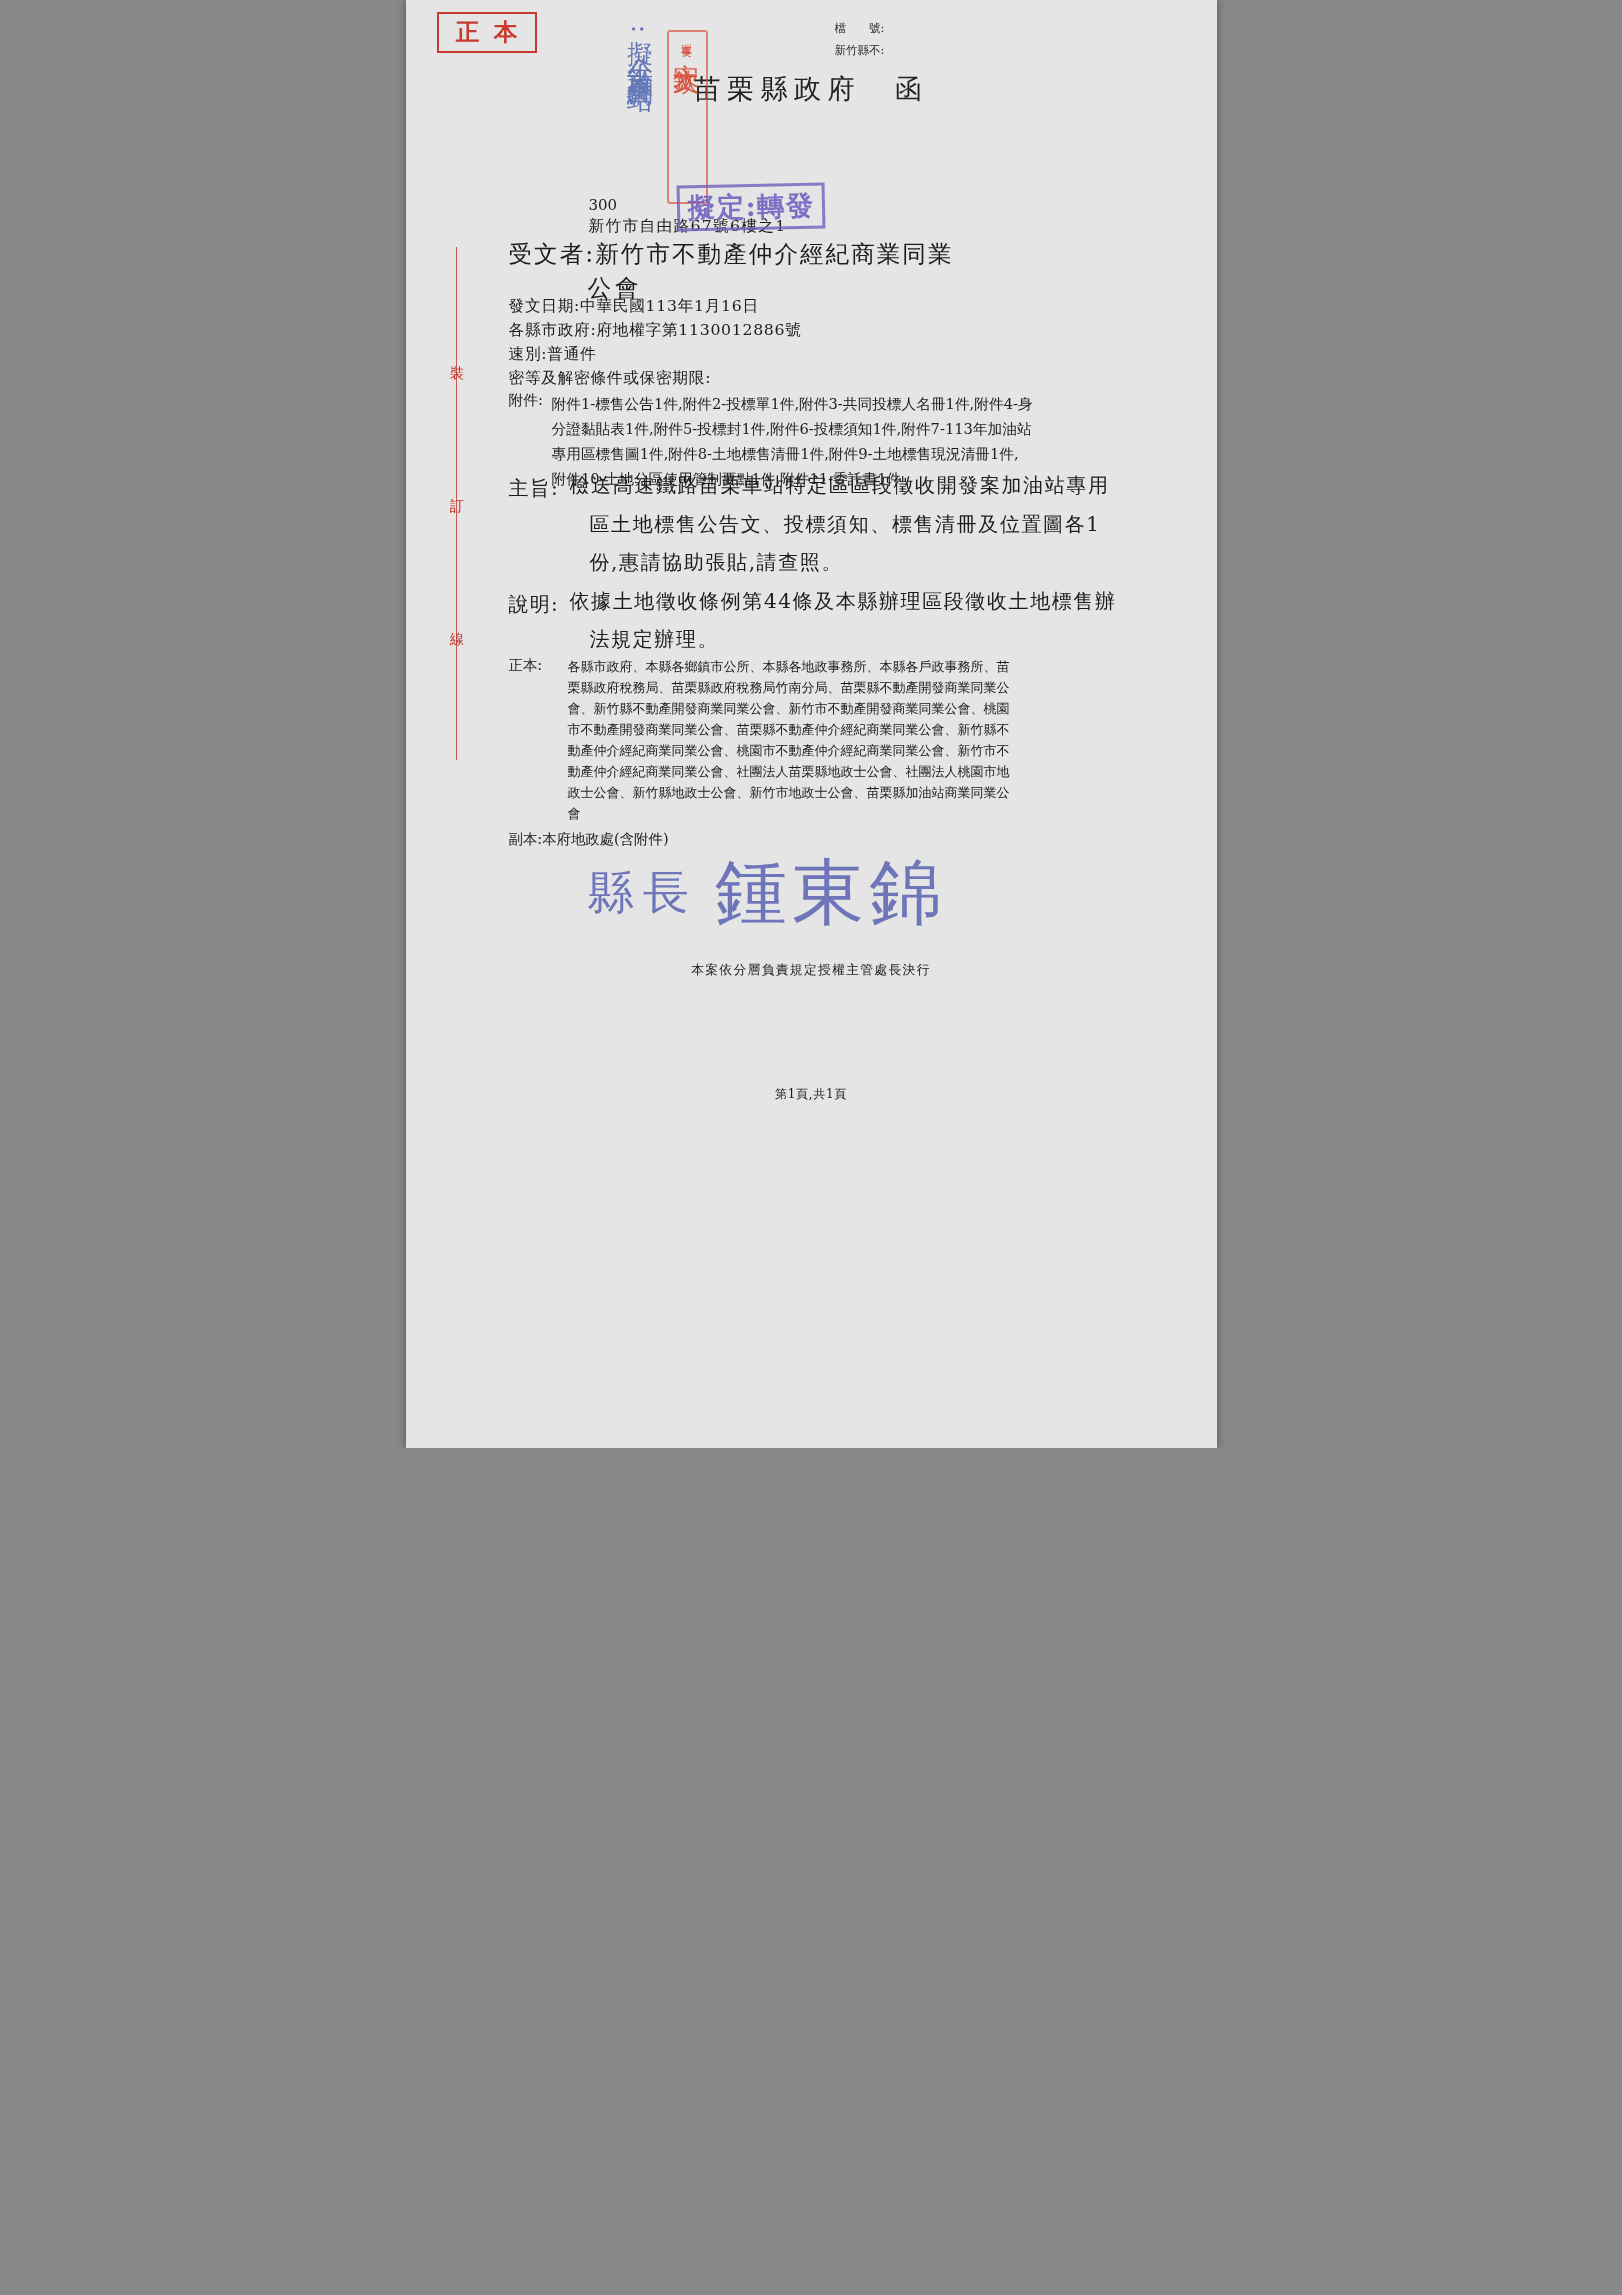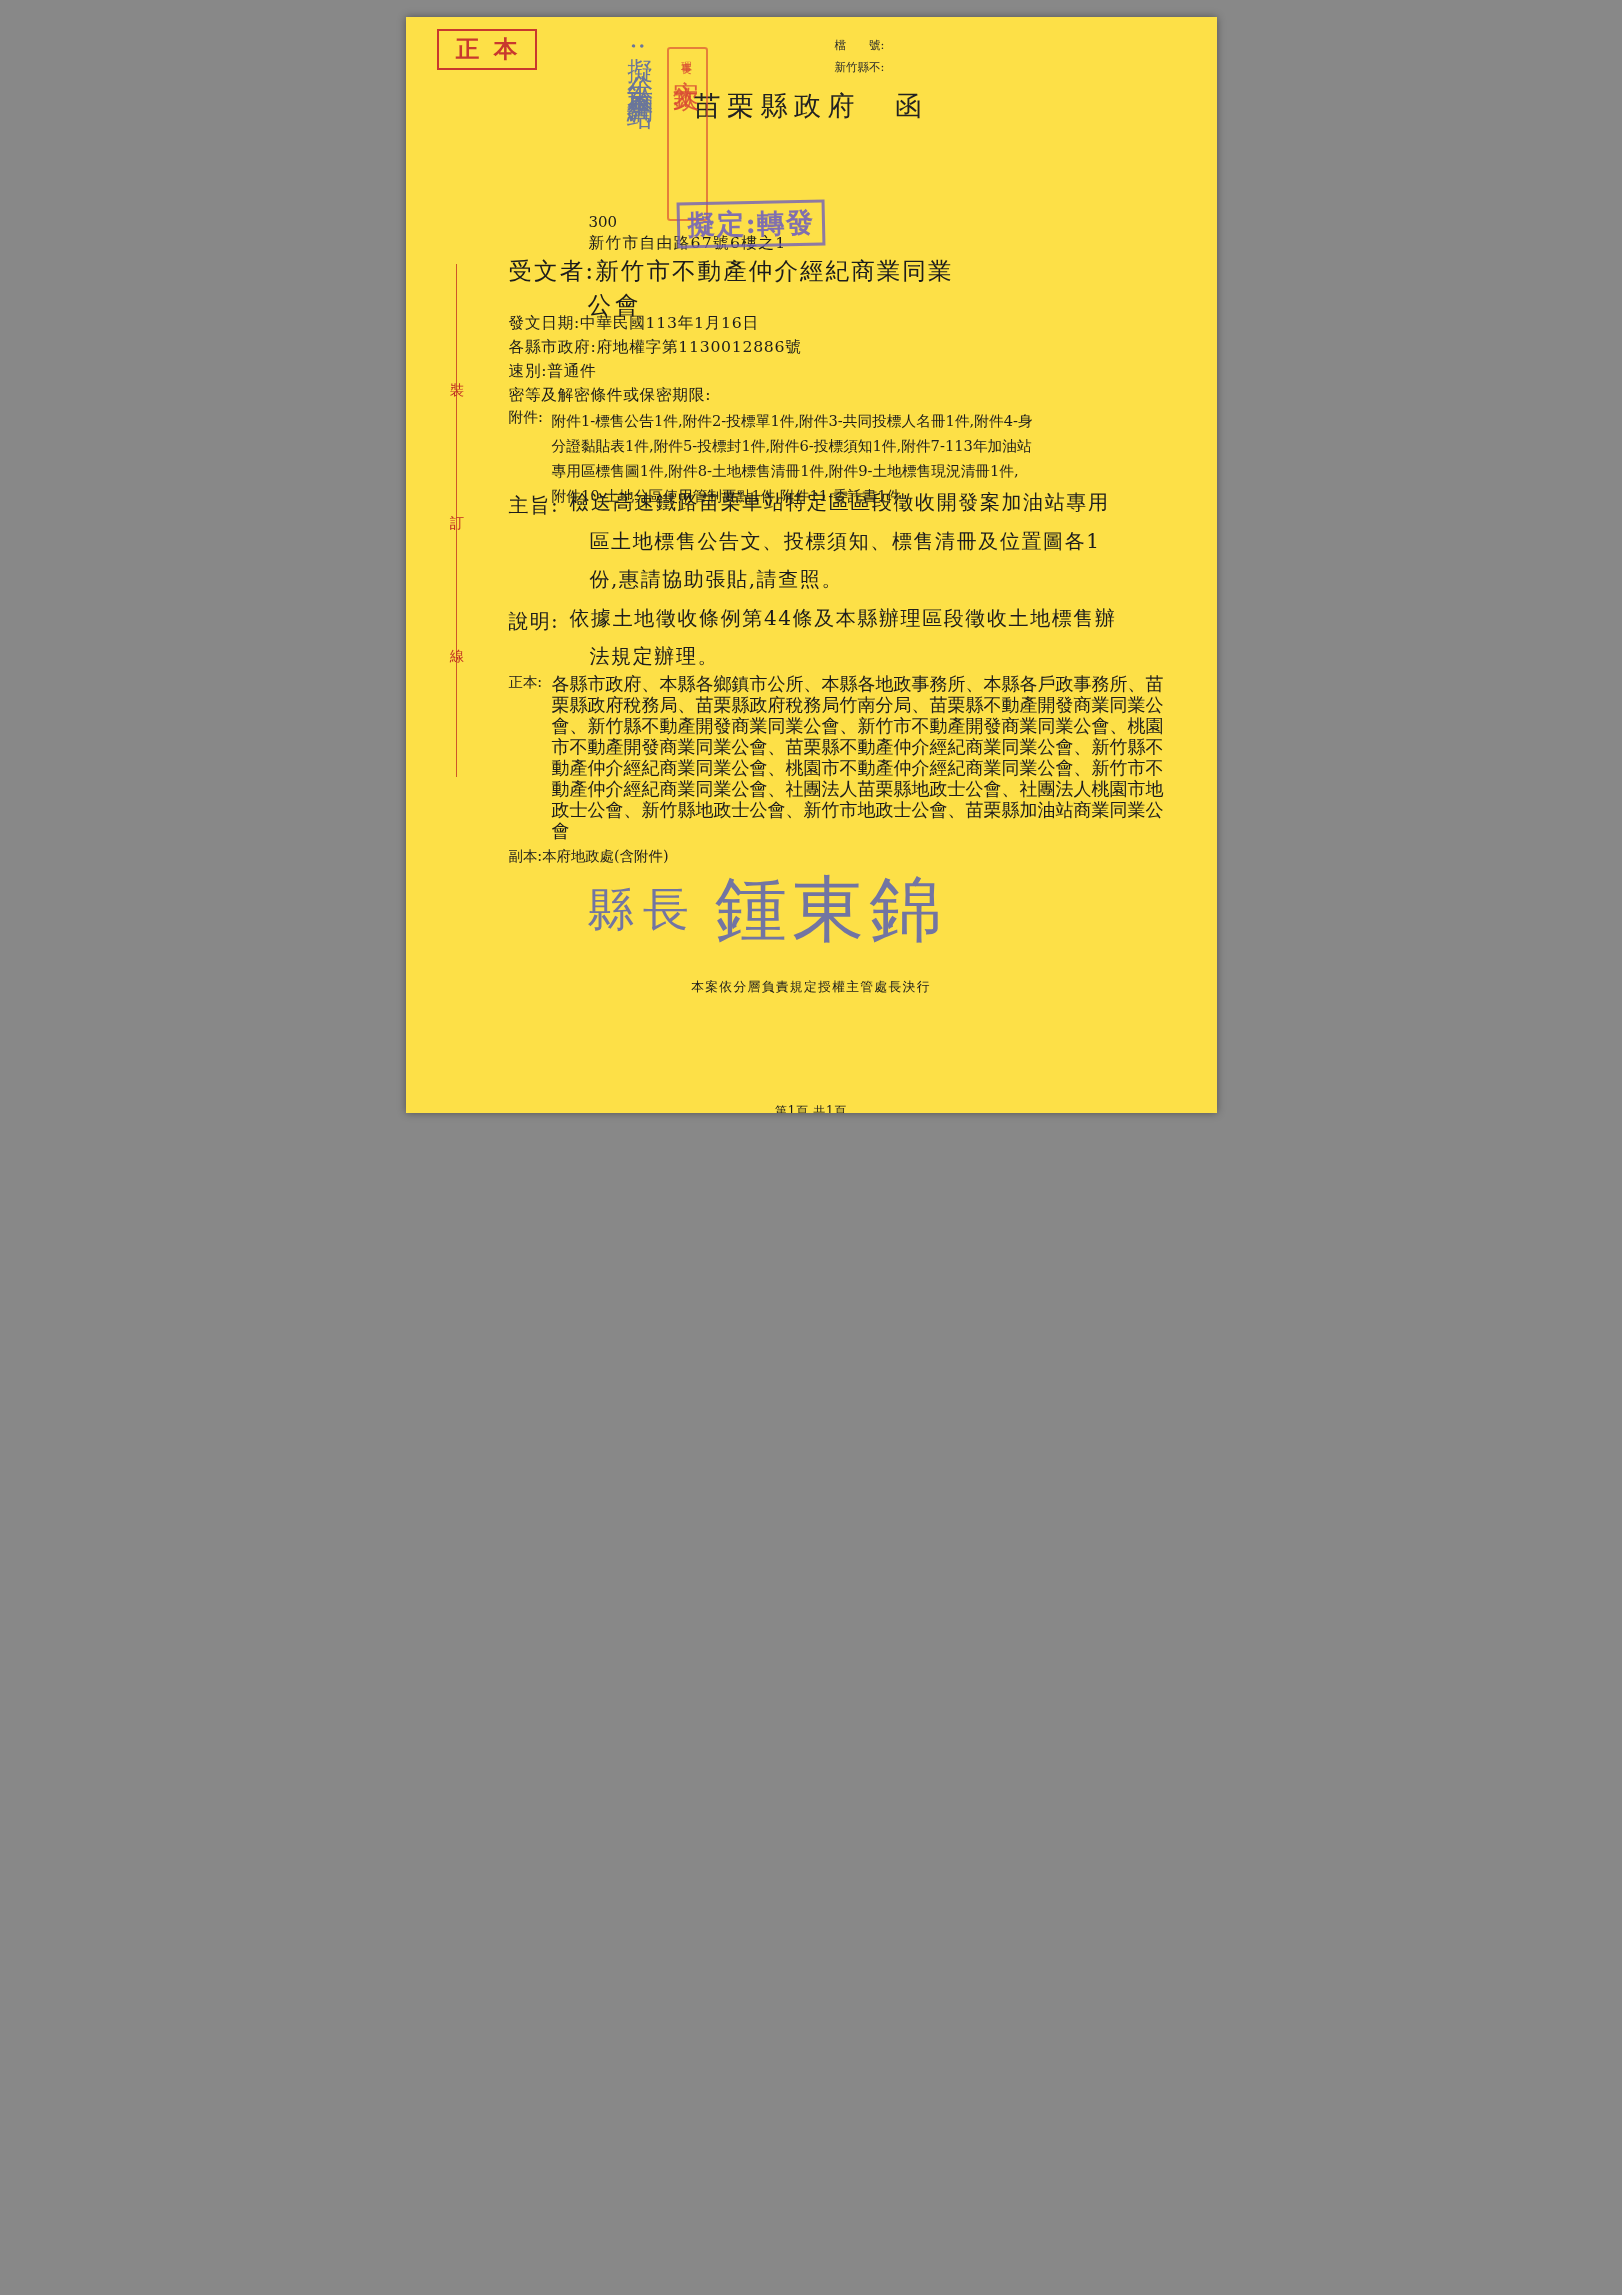--- a/index.html
+++ b/index.html
@@ -1,20 +1,20 @@
 <!DOCTYPE html>
 <html style="font-size:10.5px"><head>
 <meta charset="utf-8">
 <style>
   html,body{margin:0;padding:0;background:#888;}
   #page{
     position:relative;
-    width:811px;height:1096px;
-    margin:17px auto;
-    background:#fde047;
+    width:811px;height:1448px;
+    margin:0 auto;
+    background:#e5e5e5;
     font-family:"DejaVu Serif","Liberation Serif",serif;
     color:#1c1c1c;
     overflow:hidden;
     box-shadow:0 0 7.9px rgba(0,0,0,.4);
   }
   .abs{position:absolute;}
 
   
   #copy-stamp{
     left:31px;top:11.8px;width:96px;height:37px;
@@ -77,21 +77,21 @@
 
   .meta-line{left:103px;font-size:15.7px;letter-spacing:0.7px;}
 
   #attach-label{left:103px;top:391px;font-size:14.7px;}
   #attach-lines{left:146px;top:391px;font-size:14.7px;line-height:25px;width:622px;}
 
   .big-label{left:103px;font-size:20px;letter-spacing:1.3px;}
   .big-line{font-size:20px;letter-spacing:1.6px;line-height:1;}
 
   #orig-label{left:103px;top:656px;font-size:14.4px;}
-  #orig-lines{left:146px;top:656px;font-size:18px;line-height:21px;width:628px;}
+  #orig-lines{left:162px;top:656px;font-size:13px;line-height:21px;width:628px;}
   #cc-line{left:103px;top:830px;font-size:14.4px;}
 
   
   #bind-line{left:50px;top:247px;width:1.3px;height:513px;background:rgba(190,40,30,.75);}
   .bind-char{left:43px;width:17px;text-align:center;color:#bf2d22;font-size:14.4px;z-index:2;}
 
   
   #sig-stamp{
     left:182px;top:845px;display:flex;align-items:center;
     color:#5a63b2;opacity:.85;z-index:3;text-align:right;

